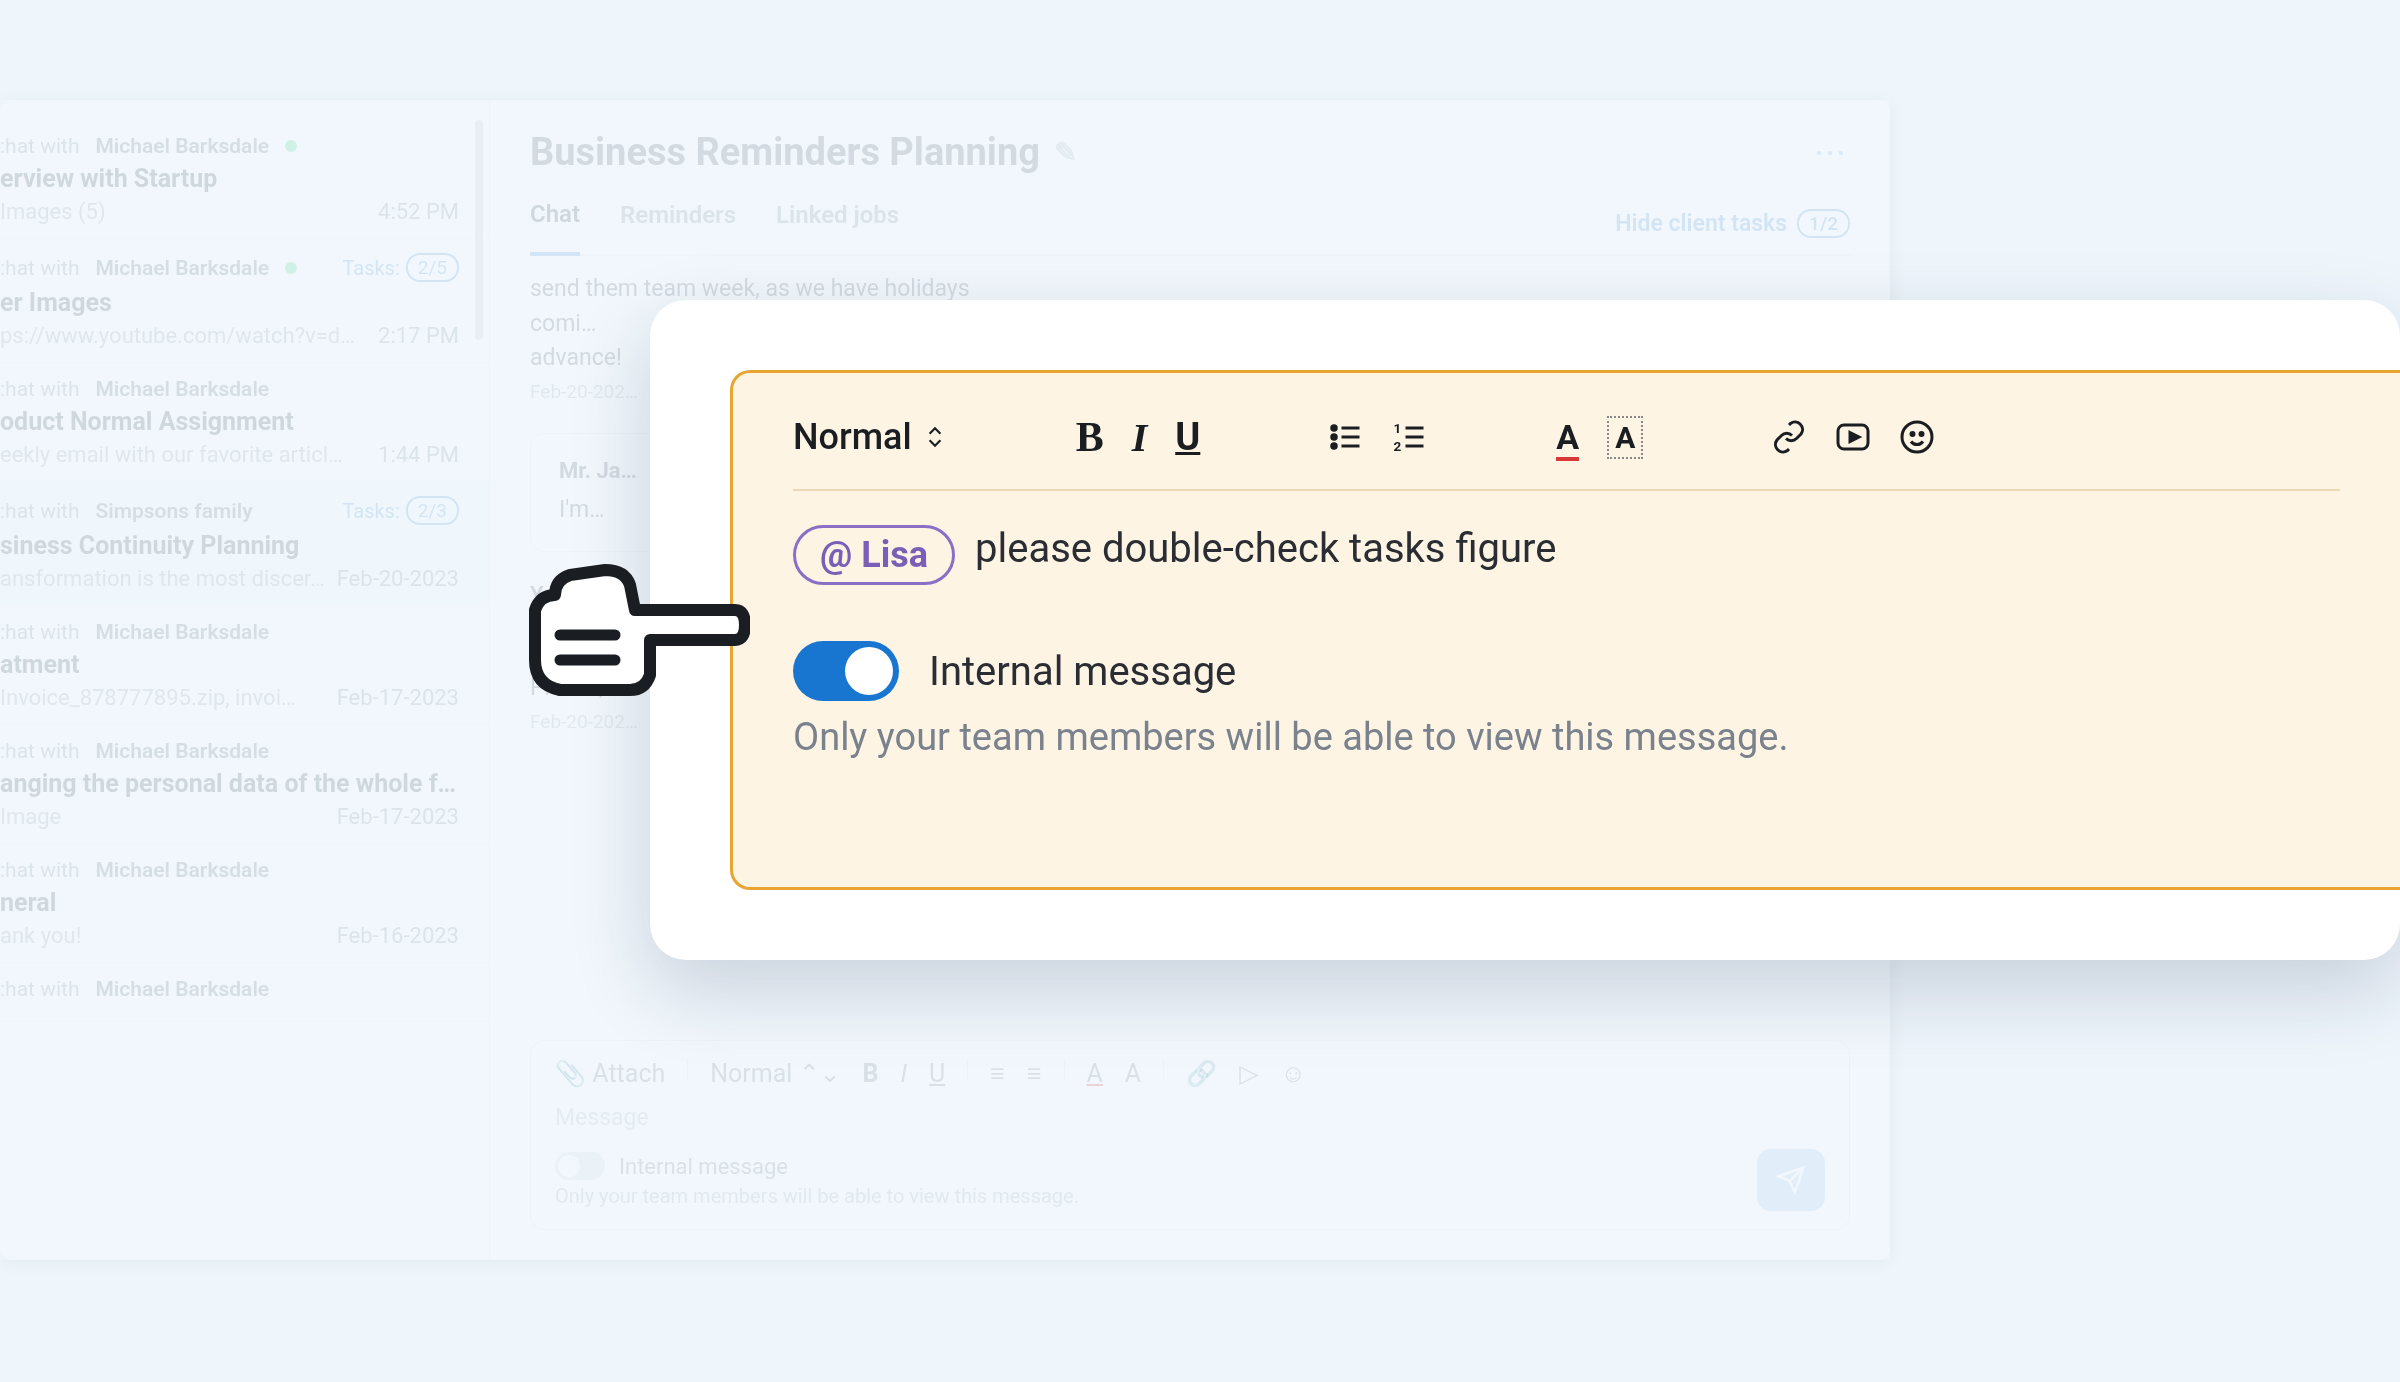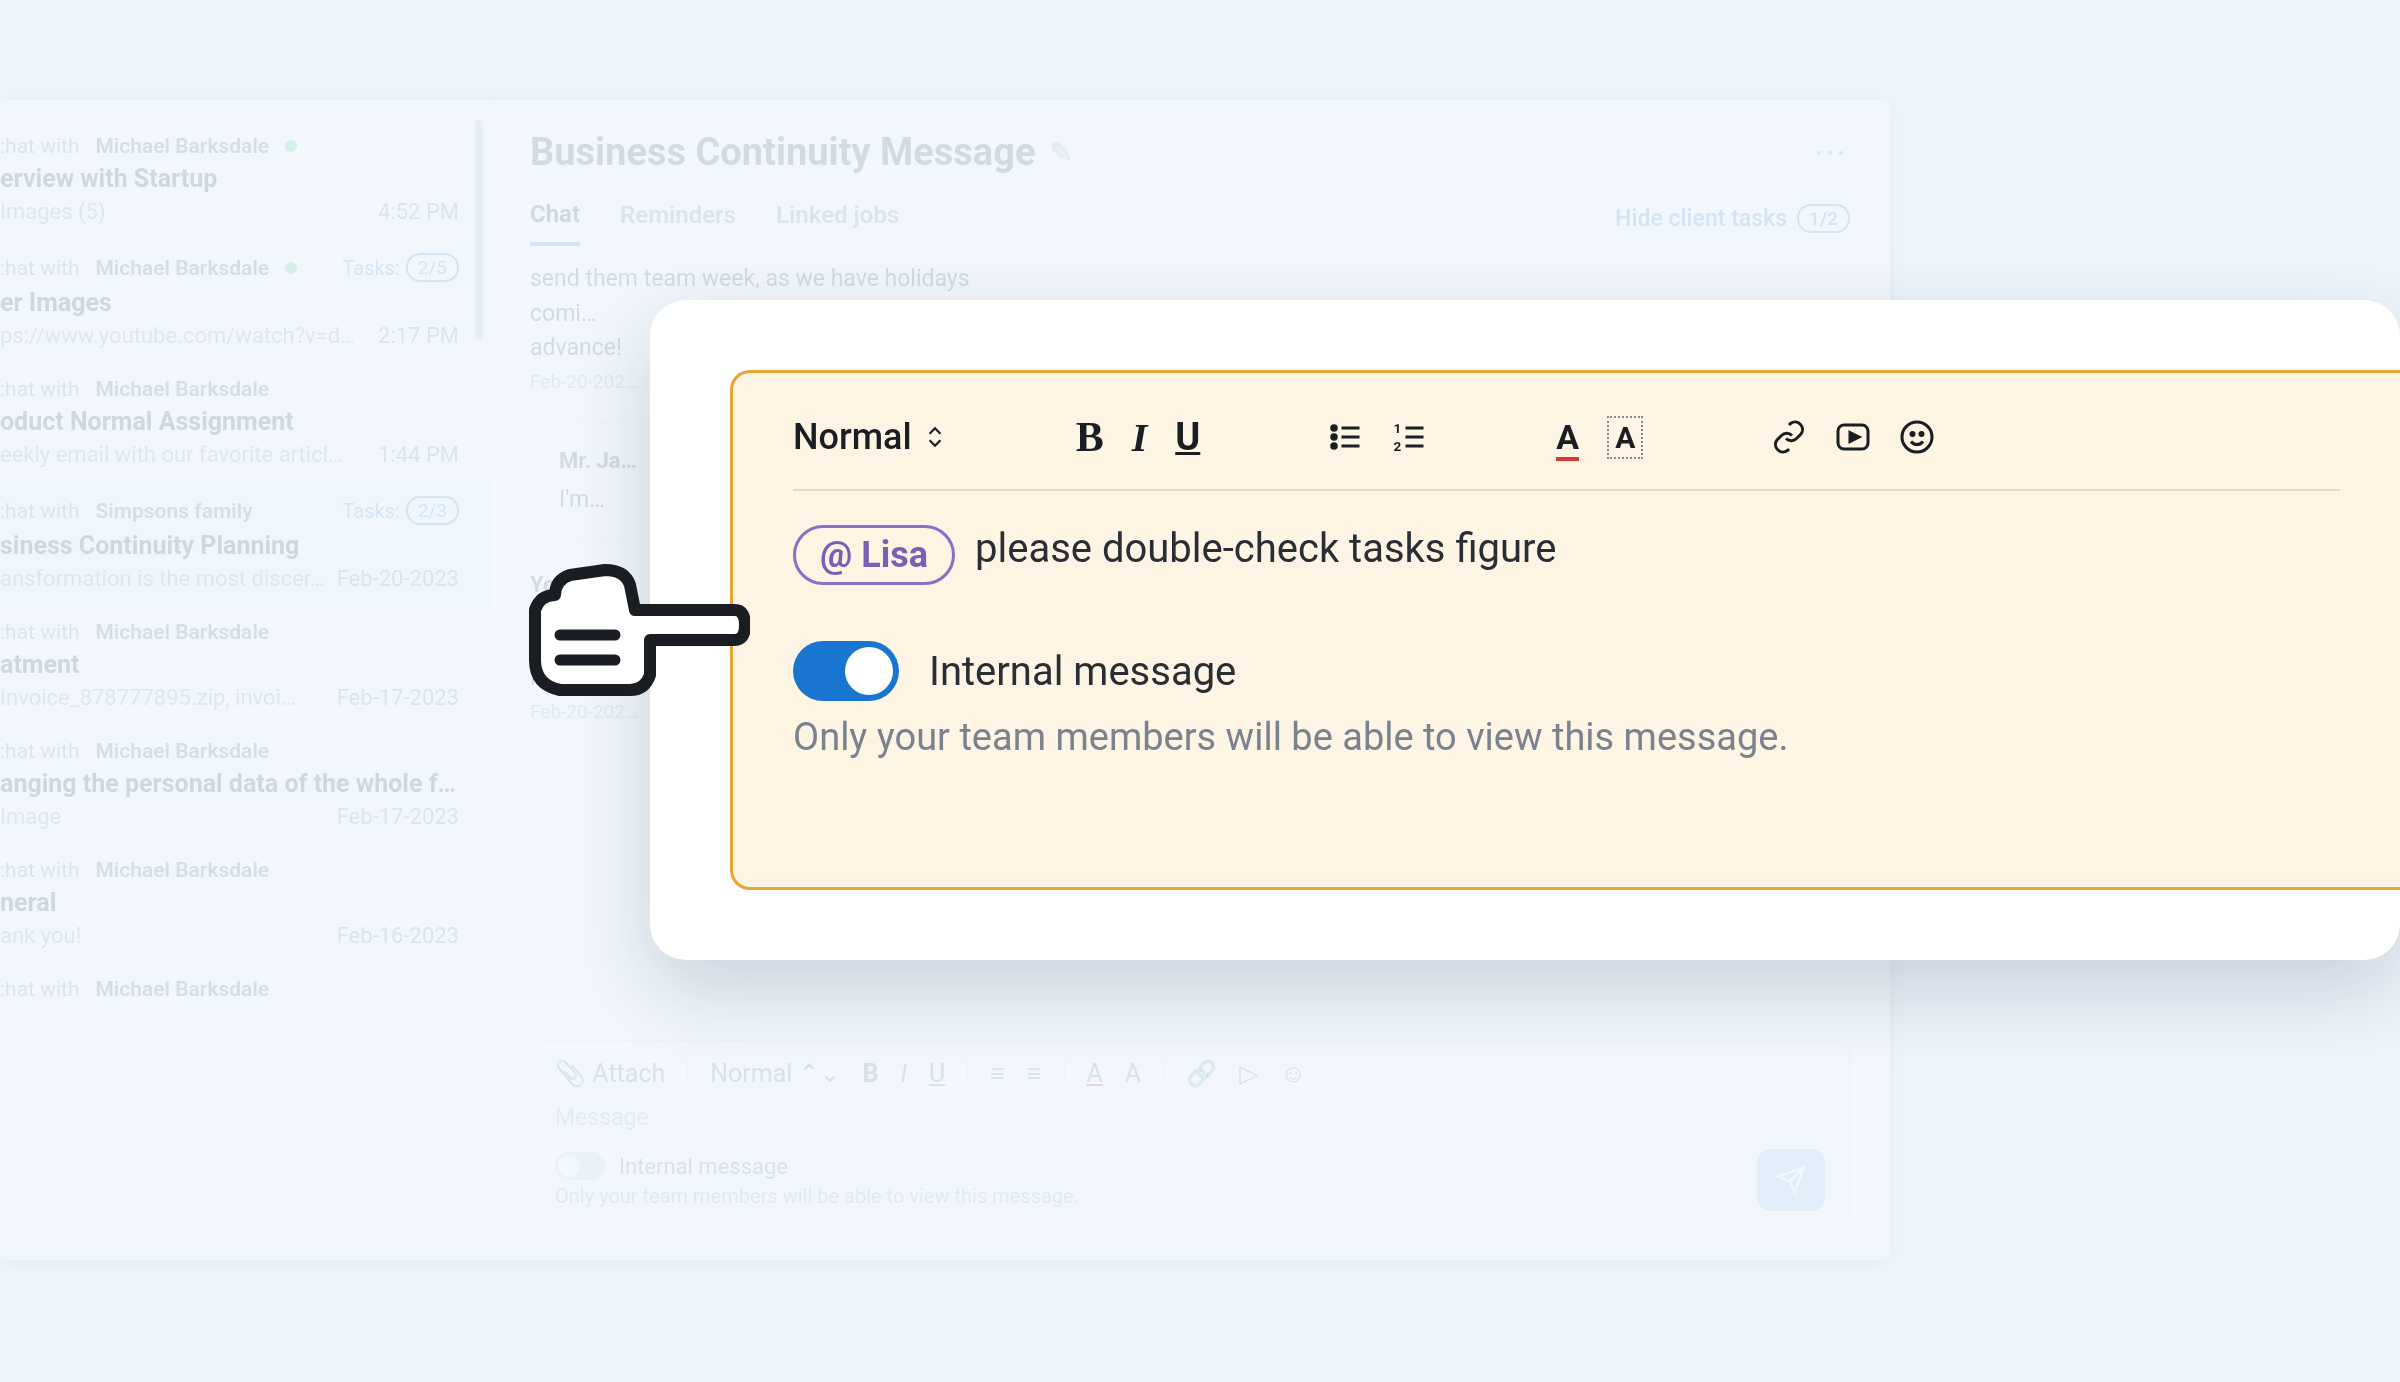--- a/index.html
+++ b/index.html
@@ -18,21 +18,21 @@
 .chat-title{font-size:25px;font-weight:700;color:#4a5260;margin-bottom:6px;white-space:nowrap;overflow:hidden;text-overflow:ellipsis}
 .chat-preview{font-size:22px;color:#9aa3ae;display:flex;justify-content:space-between;gap:12px}
 .chat-preview span:first-child{white-space:nowrap;overflow:hidden;text-overflow:ellipsis;flex:1}
 .chat-time{color:#8a94a0;white-space:nowrap}
 .main{flex:1;padding:30px 40px;display:flex;flex-direction:column}
 .main-header{display:flex;align-items:center;justify-content:space-between;margin-bottom:18px}
 .main-title{font-size:38px;font-weight:700;color:#5a6270;display:flex;align-items:center;gap:14px}
 .edit-icn{color:#b5bec9;font-size:28px}
 .more-btn{color:#7fb0e0;font-size:32px;letter-spacing:-2px;writing-mode:vertical-lr}
 .tabs{display:flex;gap:40px;border-bottom:2px solid #e8ecf0;margin-bottom:10px;align-items:center}
-.tab{padding:8px 0 14px;font-size:24px;color:#8a94a0;font-weight:600;cursor:pointer}
+.tab{padding:8px 0 24px;font-size:24px;color:#8a94a0;font-weight:600;cursor:pointer}
 .tab.active{color:#4a5260;border-bottom:4px solid #5b9bd5;margin-bottom:-2px}
 .hide-tasks{margin-left:auto;color:#5b9bd5;font-size:23px;font-weight:600;display:flex;align-items:center;gap:10px}
 .hide-pill{border:2px solid #5b9bd5;border-radius:14px;padding:1px 10px;font-size:19px}
 .msg-area{flex:1;overflow:hidden;padding-top:6px}
 .msg-text{font-size:23px;color:#5a6270;line-height:1.5;max-width:500px}
 .msg-date{font-size:19px;color:#a8b0ba;margin-top:4px}
 .msg-bubble{border:1px solid #e5e9ed;border-radius:14px;padding:24px 28px;margin-top:30px;max-width:640px}
 .msg-from{font-size:22px;font-weight:700;color:#5a6270;margin-bottom:10px}
 .quoted{border-left:3px solid #c9d0d8;padding-left:16px;margin:8px 0;font-size:21px;color:#7a828e}
 .quoted b{font-weight:700;color:#5a6270}
@@ -130,21 +130,21 @@
         </div>
         <div class="chat-item">
     <div class="chat-with">:hat with <b>Michael Barksdale</b> </div>
 
     </div>
       </div>
   </div>
   <div class="main">
     <div class="main-header">
       <div class="main-title">
-        <span>Business Continuity Message</span>
+        <span>Business Reminders Planning</span>
         <span class="edit-icn">✎</span>
       </div>
       <div class="more-btn">⋮</div>
     </div>
     <div class="tabs">
       <div class="tab active">Chat</div>
       <div class="tab">Reminders</div>
       <div class="tab">Linked jobs</div>
       <div class="hide-tasks">
         <span>Hide client tasks</span>

